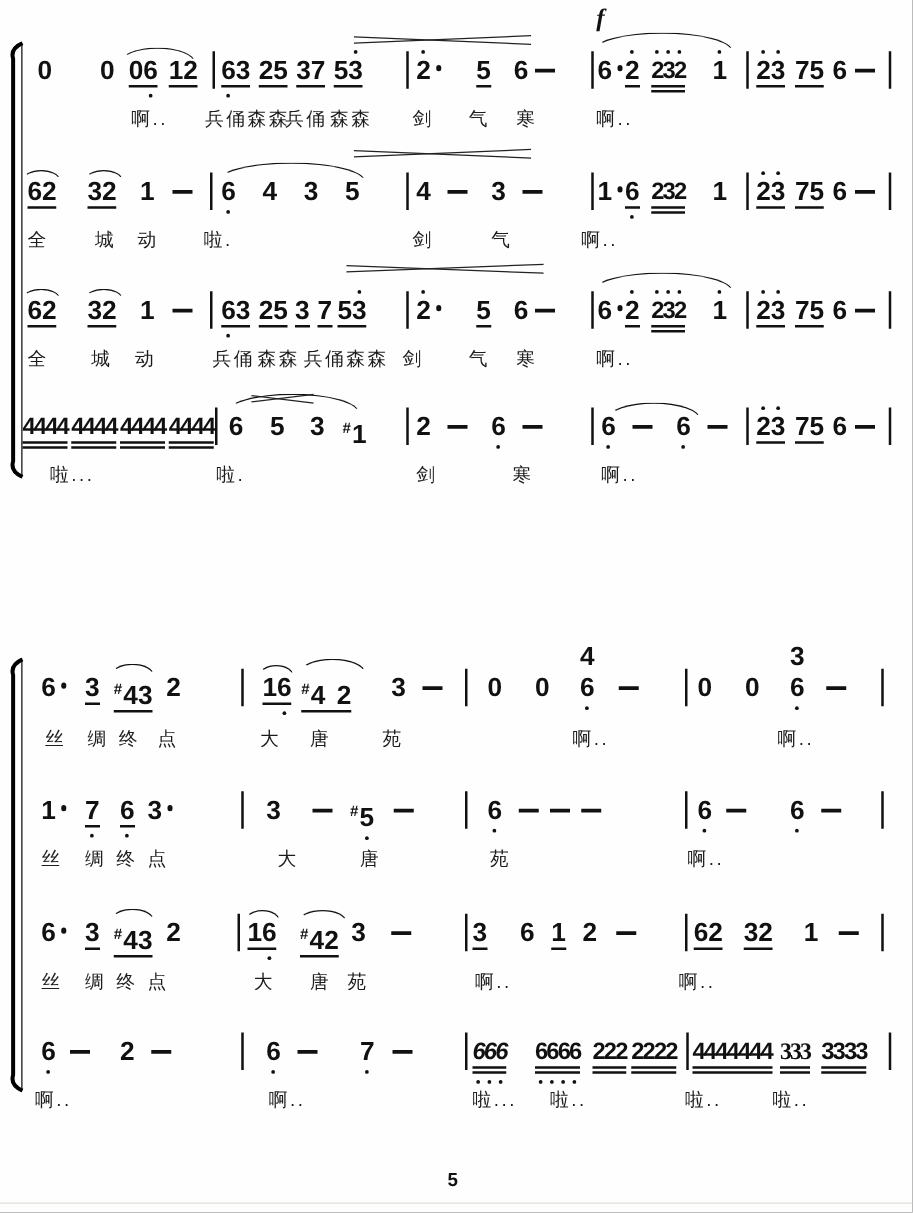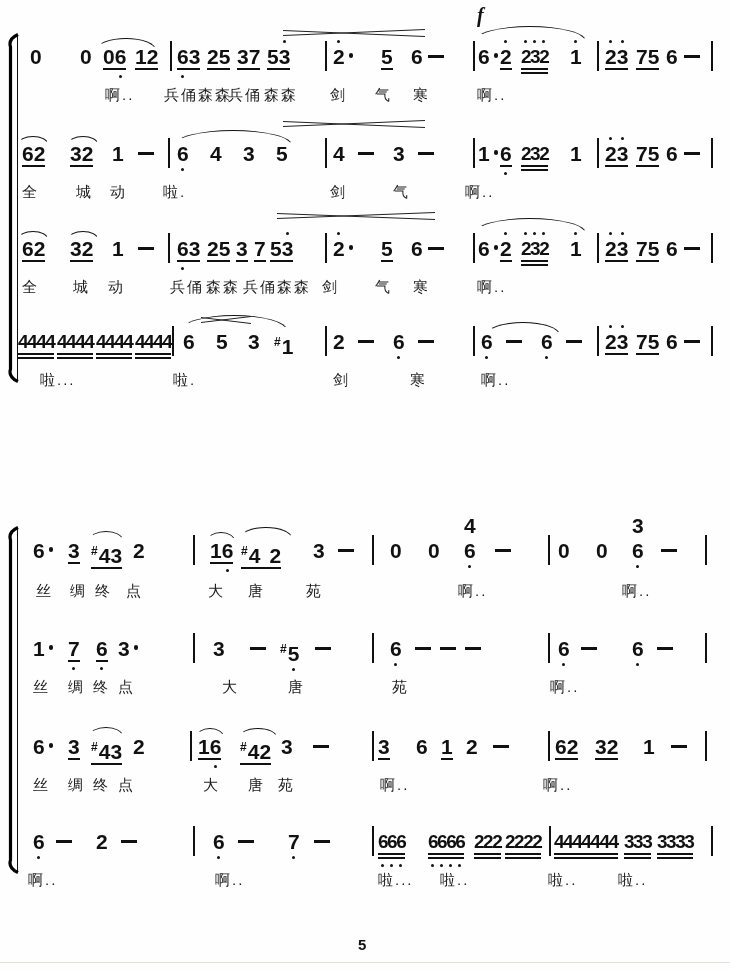--- a/index.html
+++ b/index.html
@@ -279,27 +279,27 @@
       <div class="note" style="left: 33px; top: 831px;"><span class="dg">6<i class="dd"></i></span></div>
       <div class="dash" style="left: 56px; top: 840px;"></div>
       <div class="note" style="left: 96px; top: 831px;"><span class="dg">2</span></div>
       <div class="dash" style="left: 121px; top: 840px;"></div>
       <div class="bar" style="left: 193px; top: 826px;"></div>
       <div class="note" style="left: 213px; top: 831px;"><span class="dg">6<i class="dd"></i></span></div>
       <div class="dash" style="left: 238px; top: 840px;"></div>
       <div class="note" style="left: 288px; top: 831px;"><span class="dg">7<i class="dd"></i></span></div>
       <div class="dash" style="left: 314px; top: 840px;"></div>
       <div class="bar" style="left: 372px; top: 826px;"></div>
-      <div class="note cond" style="left: 378px; top: 831px;"><span class="dg">6<i class="dd b2"></i></span><span class="dg">6<i class="dd b2"></i></span><span class="dg">6<i class="dd b2"></i></span><i class="ul u1"></i><i class="ul u2"></i></div>
+      <div class="note cond" style="left: 378px; top: 831px; font-style: italic;"><span class="dg">6<i class="dd b2"></i></span><span class="dg">6<i class="dd b2"></i></span><span class="dg">6<i class="dd b2"></i></span><i class="ul u1"></i><i class="ul u2"></i></div>
       <div class="note cond" style="left: 428px; top: 831px;"><span class="dg">6<i class="dd b2"></i></span><span class="dg">6<i class="dd b2"></i></span><span class="dg">6<i class="dd b2"></i></span><span class="dg">6<i class="dd b2"></i></span><i class="ul u1"></i><i class="ul u2"></i></div>
       <div class="note cond" style="left: 474px; top: 831px;"><span class="dg">2</span><span class="dg">2</span><span class="dg">2</span><i class="ul u1"></i><i class="ul u2"></i></div>
       <div class="note cond" style="left: 505px; top: 831px;"><span class="dg">2</span><span class="dg">2</span><span class="dg">2</span><span class="dg">2</span><i class="ul u1"></i><i class="ul u2"></i></div>
       <div class="bar" style="left: 549px; top: 826px;"></div>
       <div class="note cond" style="left: 554px; top: 831px;"><span class="dg">4</span><span class="dg">4</span><span class="dg">4</span><span class="dg">4</span><span class="dg">4</span><span class="dg">4</span><span class="dg">4</span><i class="ul u1"></i><i class="ul u2"></i></div>
-      <div class="note cond" style="left: 624px; top: 831px;"><span class="dg">3</span><span class="dg">3</span><span class="dg">3</span><i class="ul u1"></i><i class="ul u2"></i></div>
+      <div class="note cond" style="left: 624px; top: 831px; font-family: Liberation Serif, serif;"><span class="dg">3</span><span class="dg">3</span><span class="dg">3</span><i class="ul u1"></i><i class="ul u2"></i></div>
       <div class="note cond" style="left: 657px; top: 831px;"><span class="dg">3</span><span class="dg">3</span><span class="dg">3</span><span class="dg">3</span><i class="ul u1"></i><i class="ul u2"></i></div>
       <div class="bar" style="left: 711px; top: 826px;"></div>
       <div class="lyr" style="left: 28px; top: 871px;">啊..</div>
       <div class="lyr" style="left: 215px; top: 871px;">啊..</div>
       <div class="lyr" style="left: 378px; top: 871px;">啦...</div>
       <div class="lyr" style="left: 440px; top: 871px;">啦..</div>
       <div class="lyr" style="left: 548px; top: 871px;">啦..</div>
       <div class="lyr" style="left: 618px; top: 871px;">啦..</div>
       <div class="hp" style="left: 283px; top: 24px;"><svg width="142" height="10">
           <line x1="0" y1="7.5" x2="142" y2="1.5" stroke="#222" stroke-width="1"></line>

